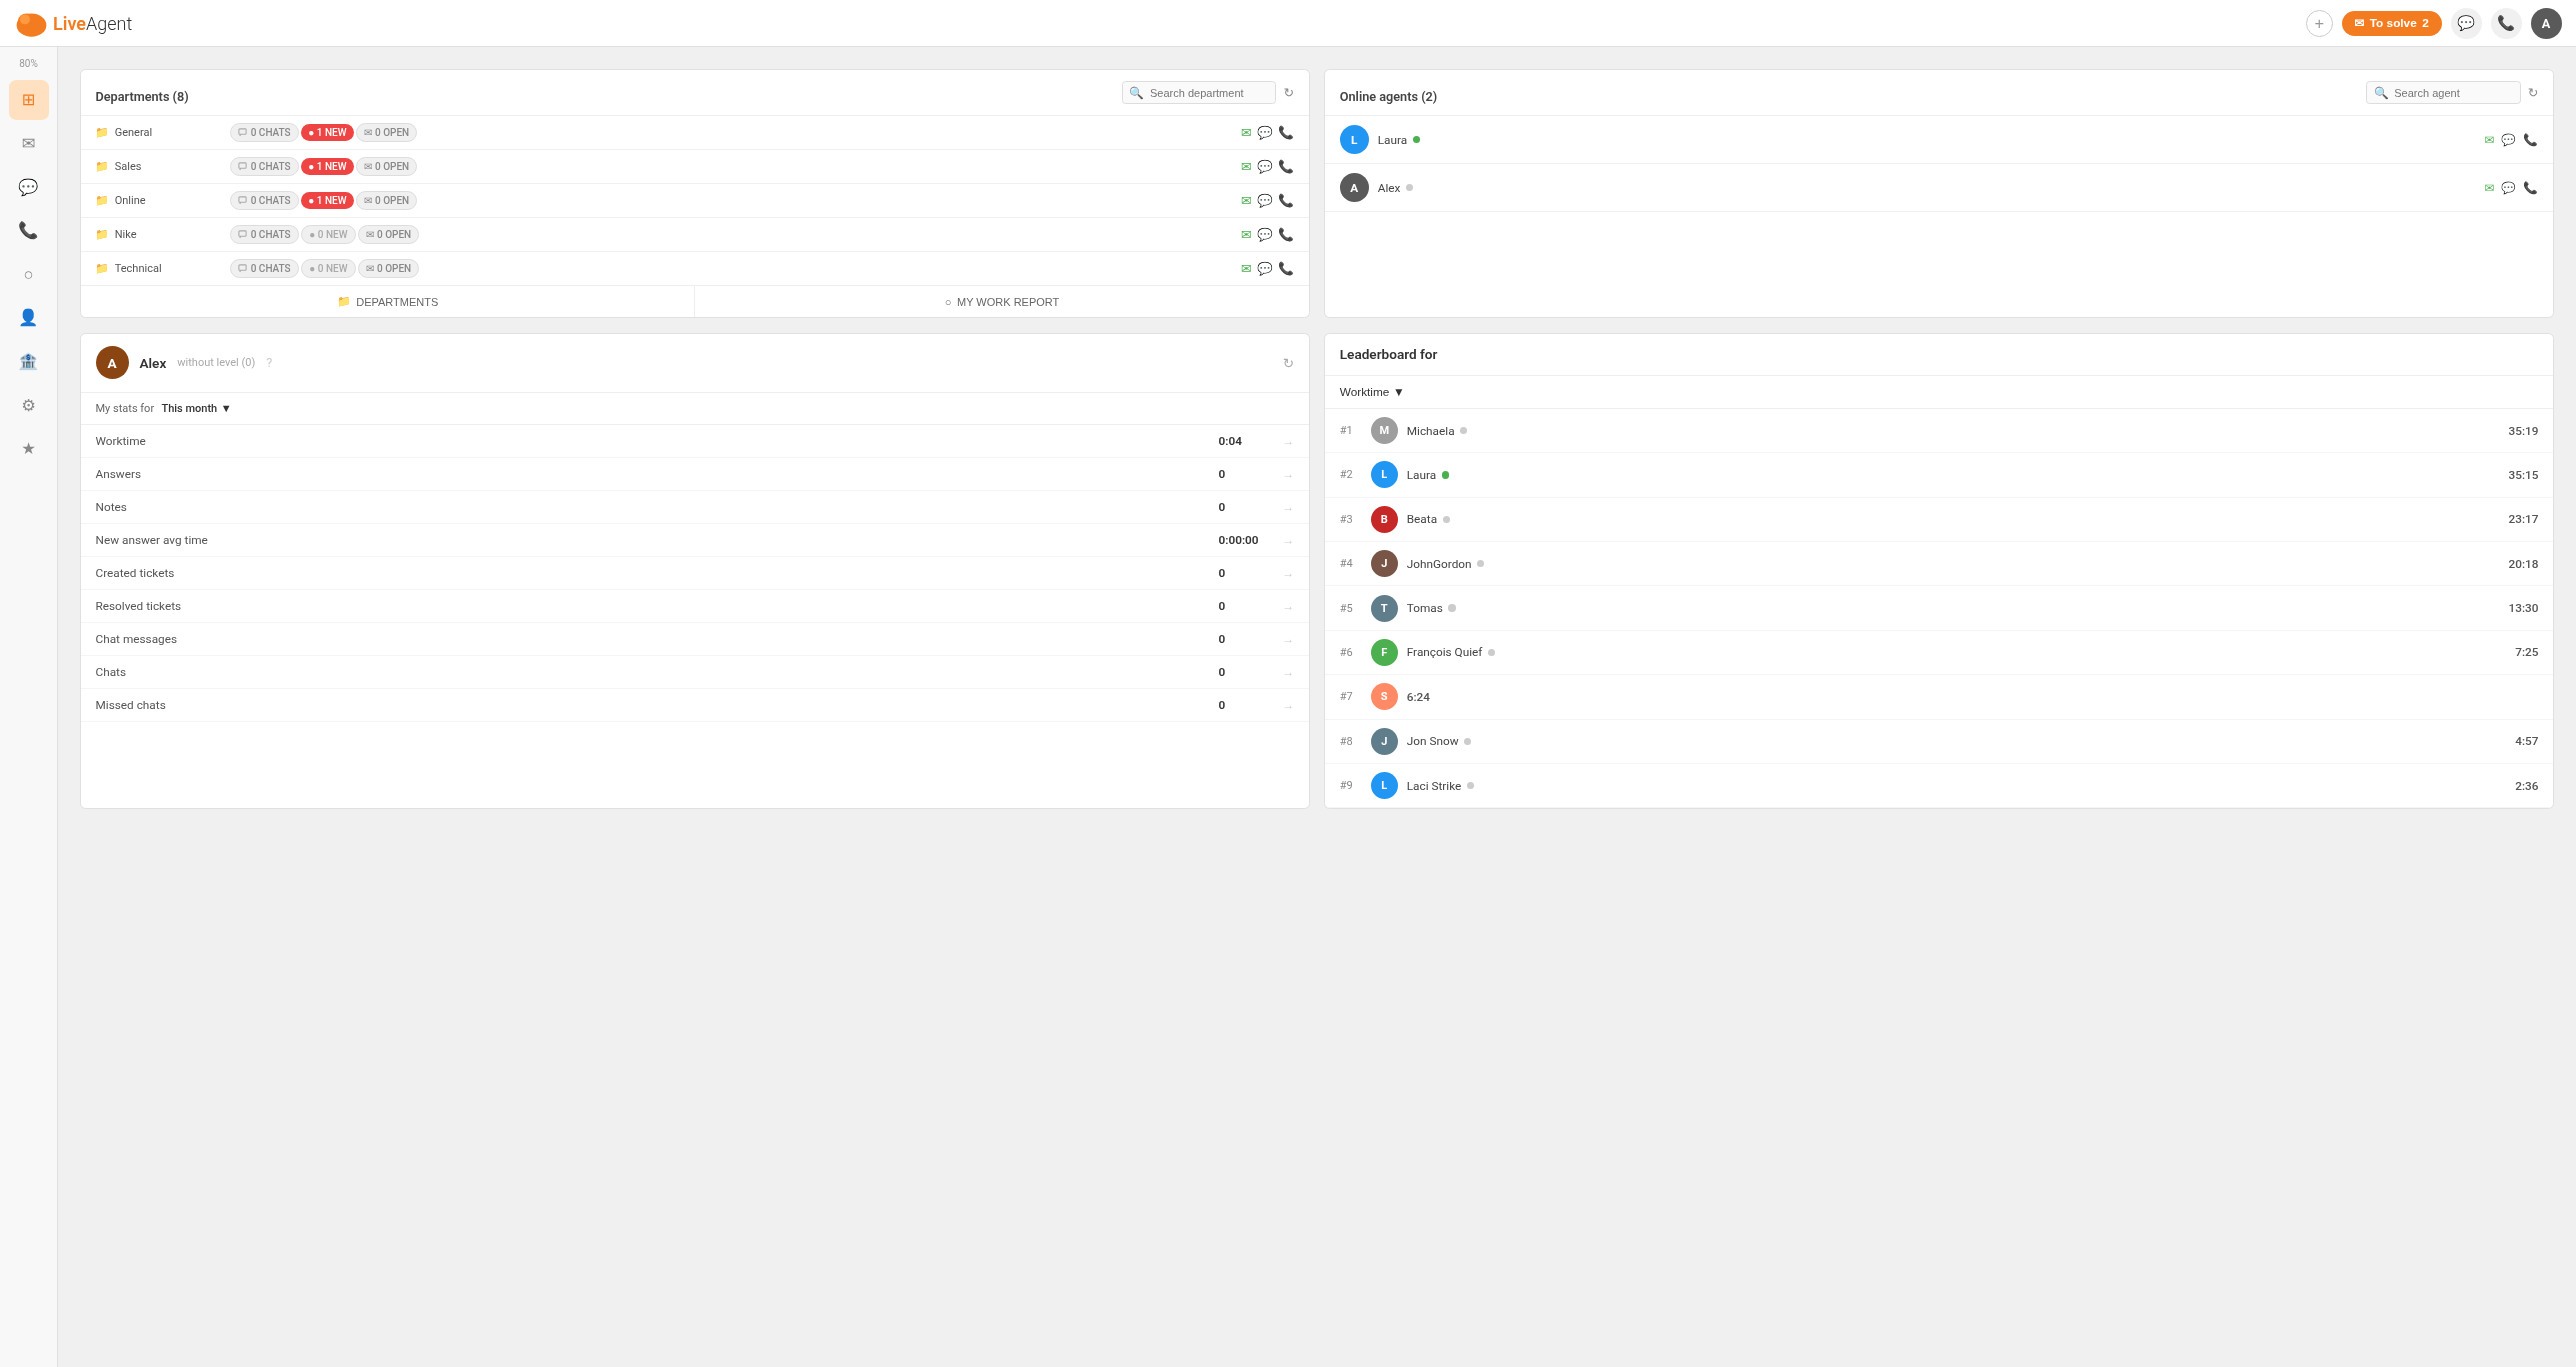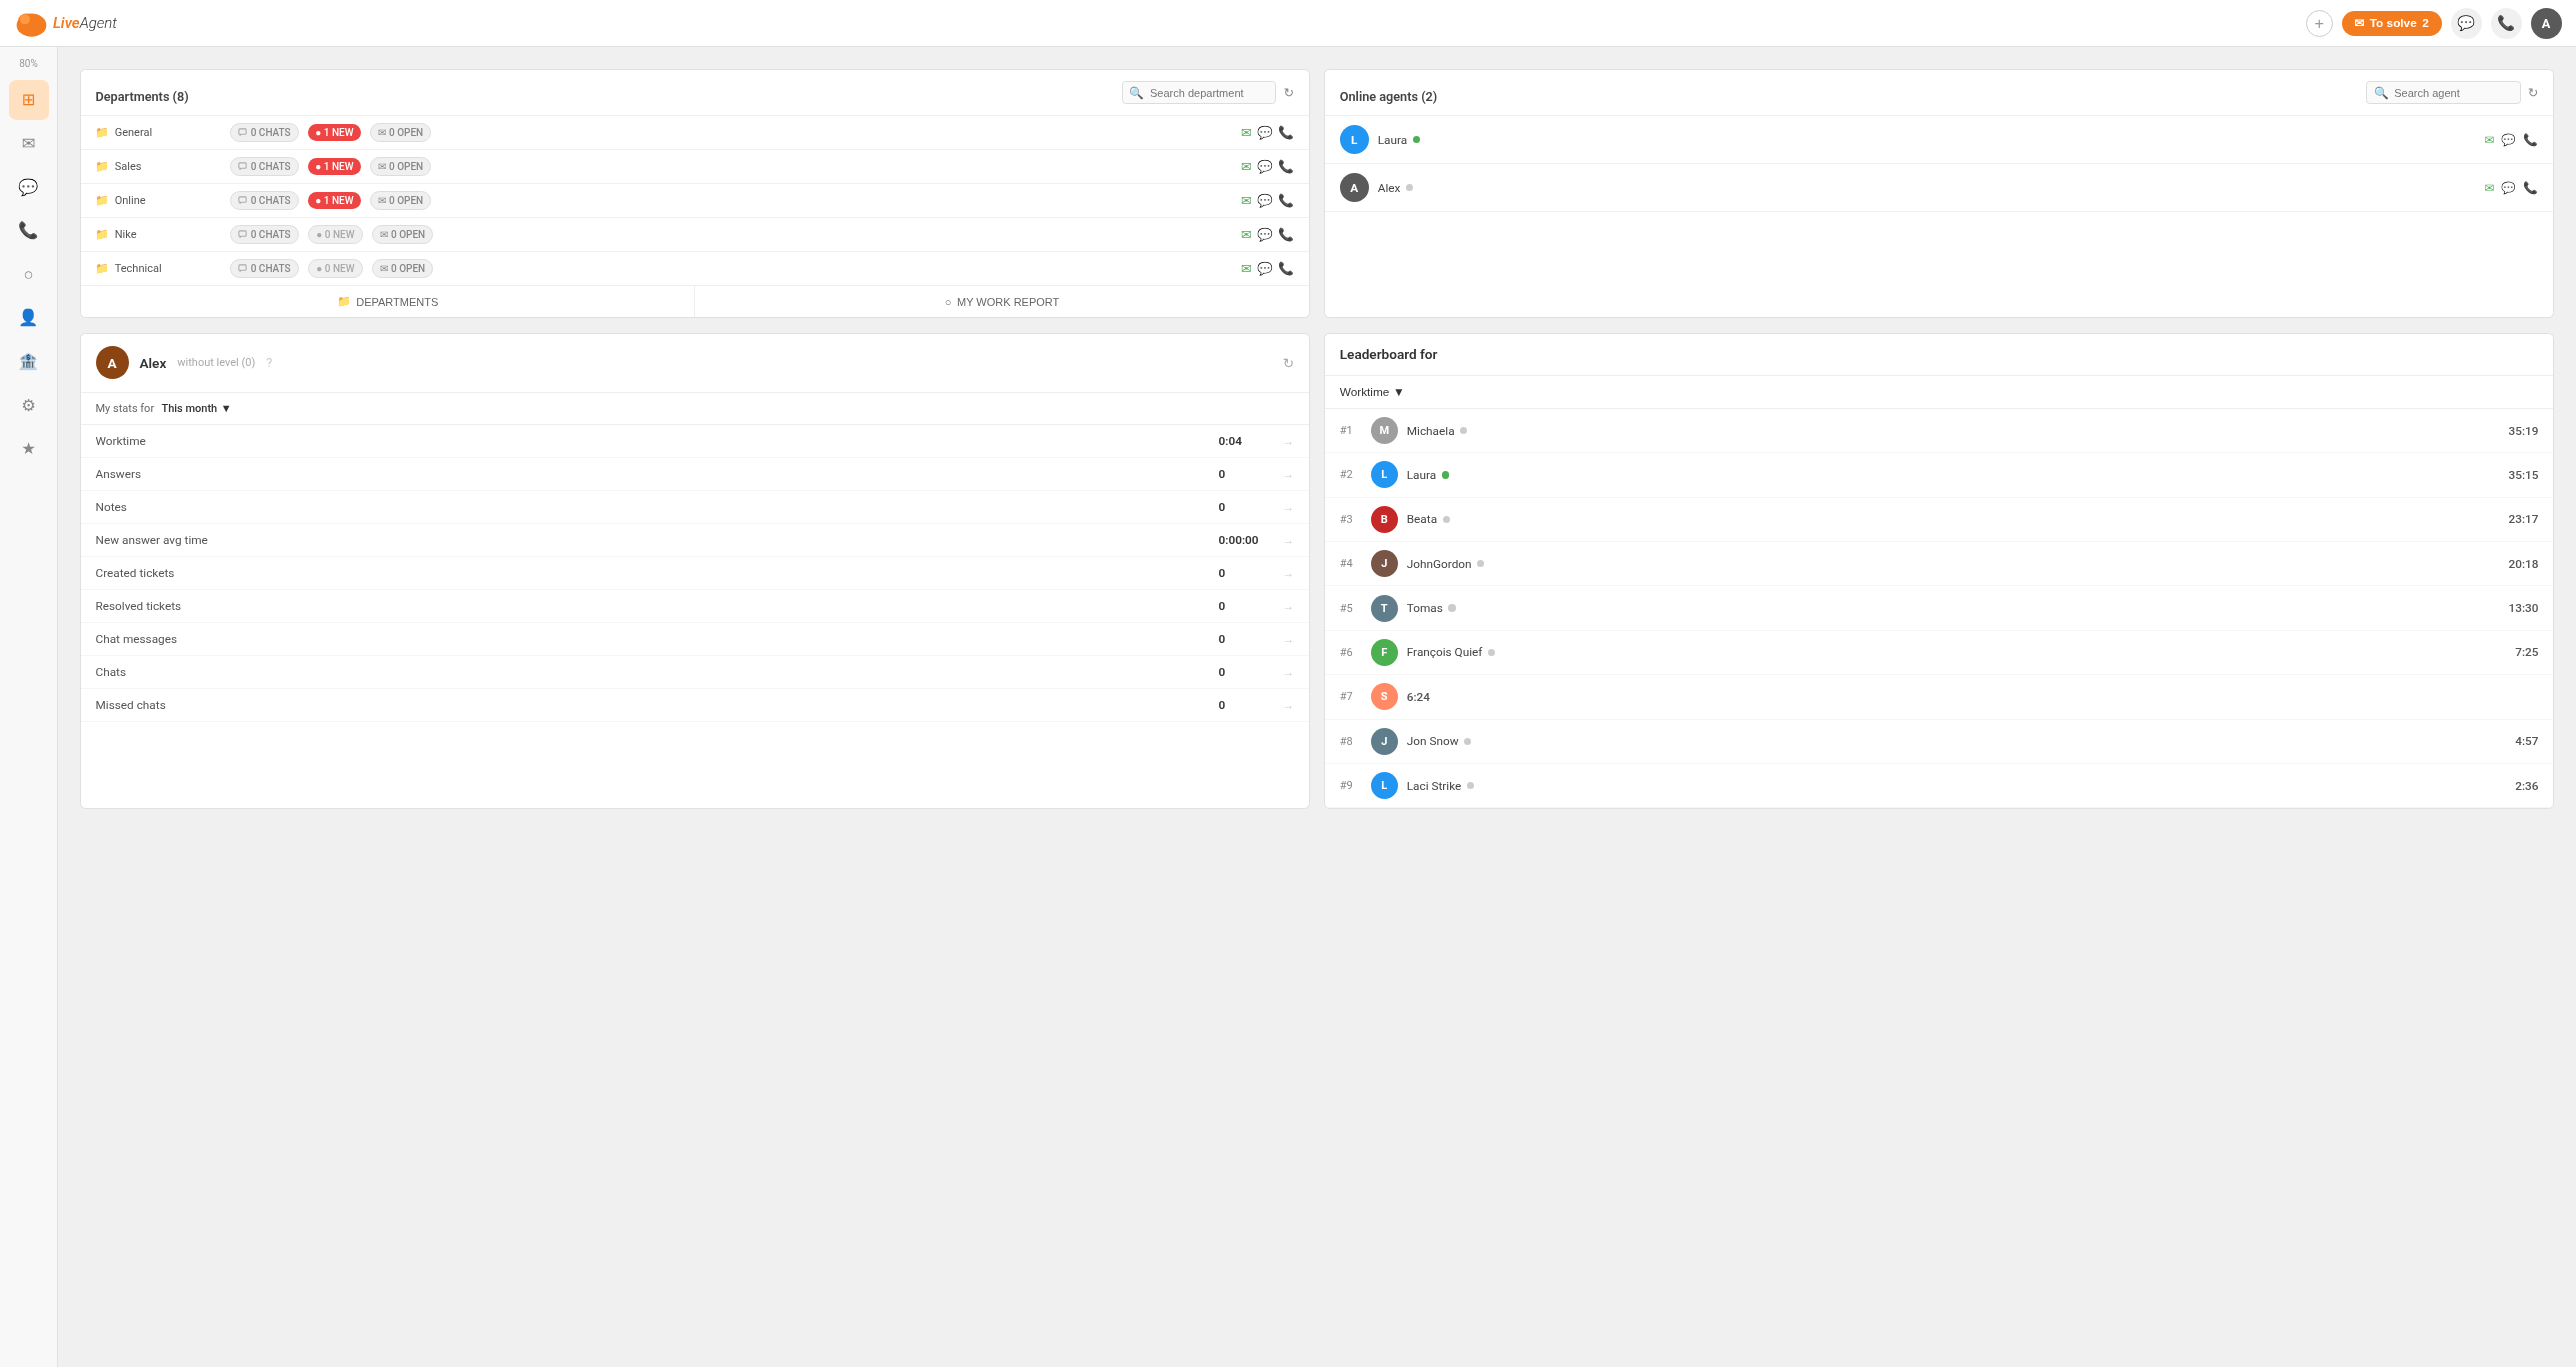--- a/index.html
+++ b/index.html
@@ -10,21 +10,21 @@
       background: #fff;
       height: 47px;
       display: flex;
       align-items: center;
       padding: 0 14.5px;
       border-bottom: 0.9px solid #e0e0e0;
       position: fixed; top: 0; left: 0; right: 0; z-index: 100;
     }
     .logo { display: flex; align-items: center; gap: 5.5px; }
     .logo-icon { width: 33px; height: 33px; }
-    .logo-text { font-size: 15px; font-weight: 300; color: #333; font-style: italic; }
+    .logo-text { font-size: 18px; font-weight: 300; color: #333; }
     .logo-text span { color: #f47c20; font-weight: 600; }
     .topnav-right { margin-left: auto; display: flex; align-items: center; gap: 9px; }
     .btn-tosolve {
       background: #f47c20; color: #fff; border: none; border-radius: 18px;
       padding: 5.5px 12.7px; font-size: 11.8px; font-weight: 600; cursor: pointer;
       display: flex; align-items: center; gap: 5.5px;
     }
     .btn-icon {
       width: 31px; height: 31px; border-radius: 50%; background: #f0f0f0;
       display: flex; align-items: center; justify-content: center;
@@ -83,21 +83,21 @@
     .panel-title { font-size: 12.7px; font-weight: 600; color: #444; }
     .dept-row {
       display: flex; align-items: center; padding: 7.3px 14.5px;
       border-bottom: 0.9px solid #f0f0f0; gap: 7.3px;
     }
     .dept-row:last-child { border-bottom: none; }
     .dept-name {
       display: flex; align-items: center; gap: 5.5px;
       width: 127px; font-size: 11px; color: #555;
     }
-    .dept-badges { display: flex; align-items: center; gap: 9px; flex: 1; }
+    .dept-badges { display: flex; align-items: center; gap: 2px; flex: 1; }
     .badge {
       display: inline-flex; align-items: center; gap: 3.6px;
       border-radius: 11px; padding: 2.7px 7.3px; font-size: 10px; font-weight: 500;
     }
     .badge-chat { background: #f0f0f0; color: #888; border: 0.9px solid #ddd; }
     .badge-new-orange { background: #ef4444; color: #fff; }
     .badge-new-gray { background: #f0f0f0; color: #aaa; border: 0.9px solid #ddd; }
     .badge-open { background: #f0f0f0; color: #888; border: 0.9px solid #ddd; }
     .dept-actions { display: flex; gap: 5.5px; align-items: center; }
     .icon-action { font-size: 12.7px; cursor: pointer; }

